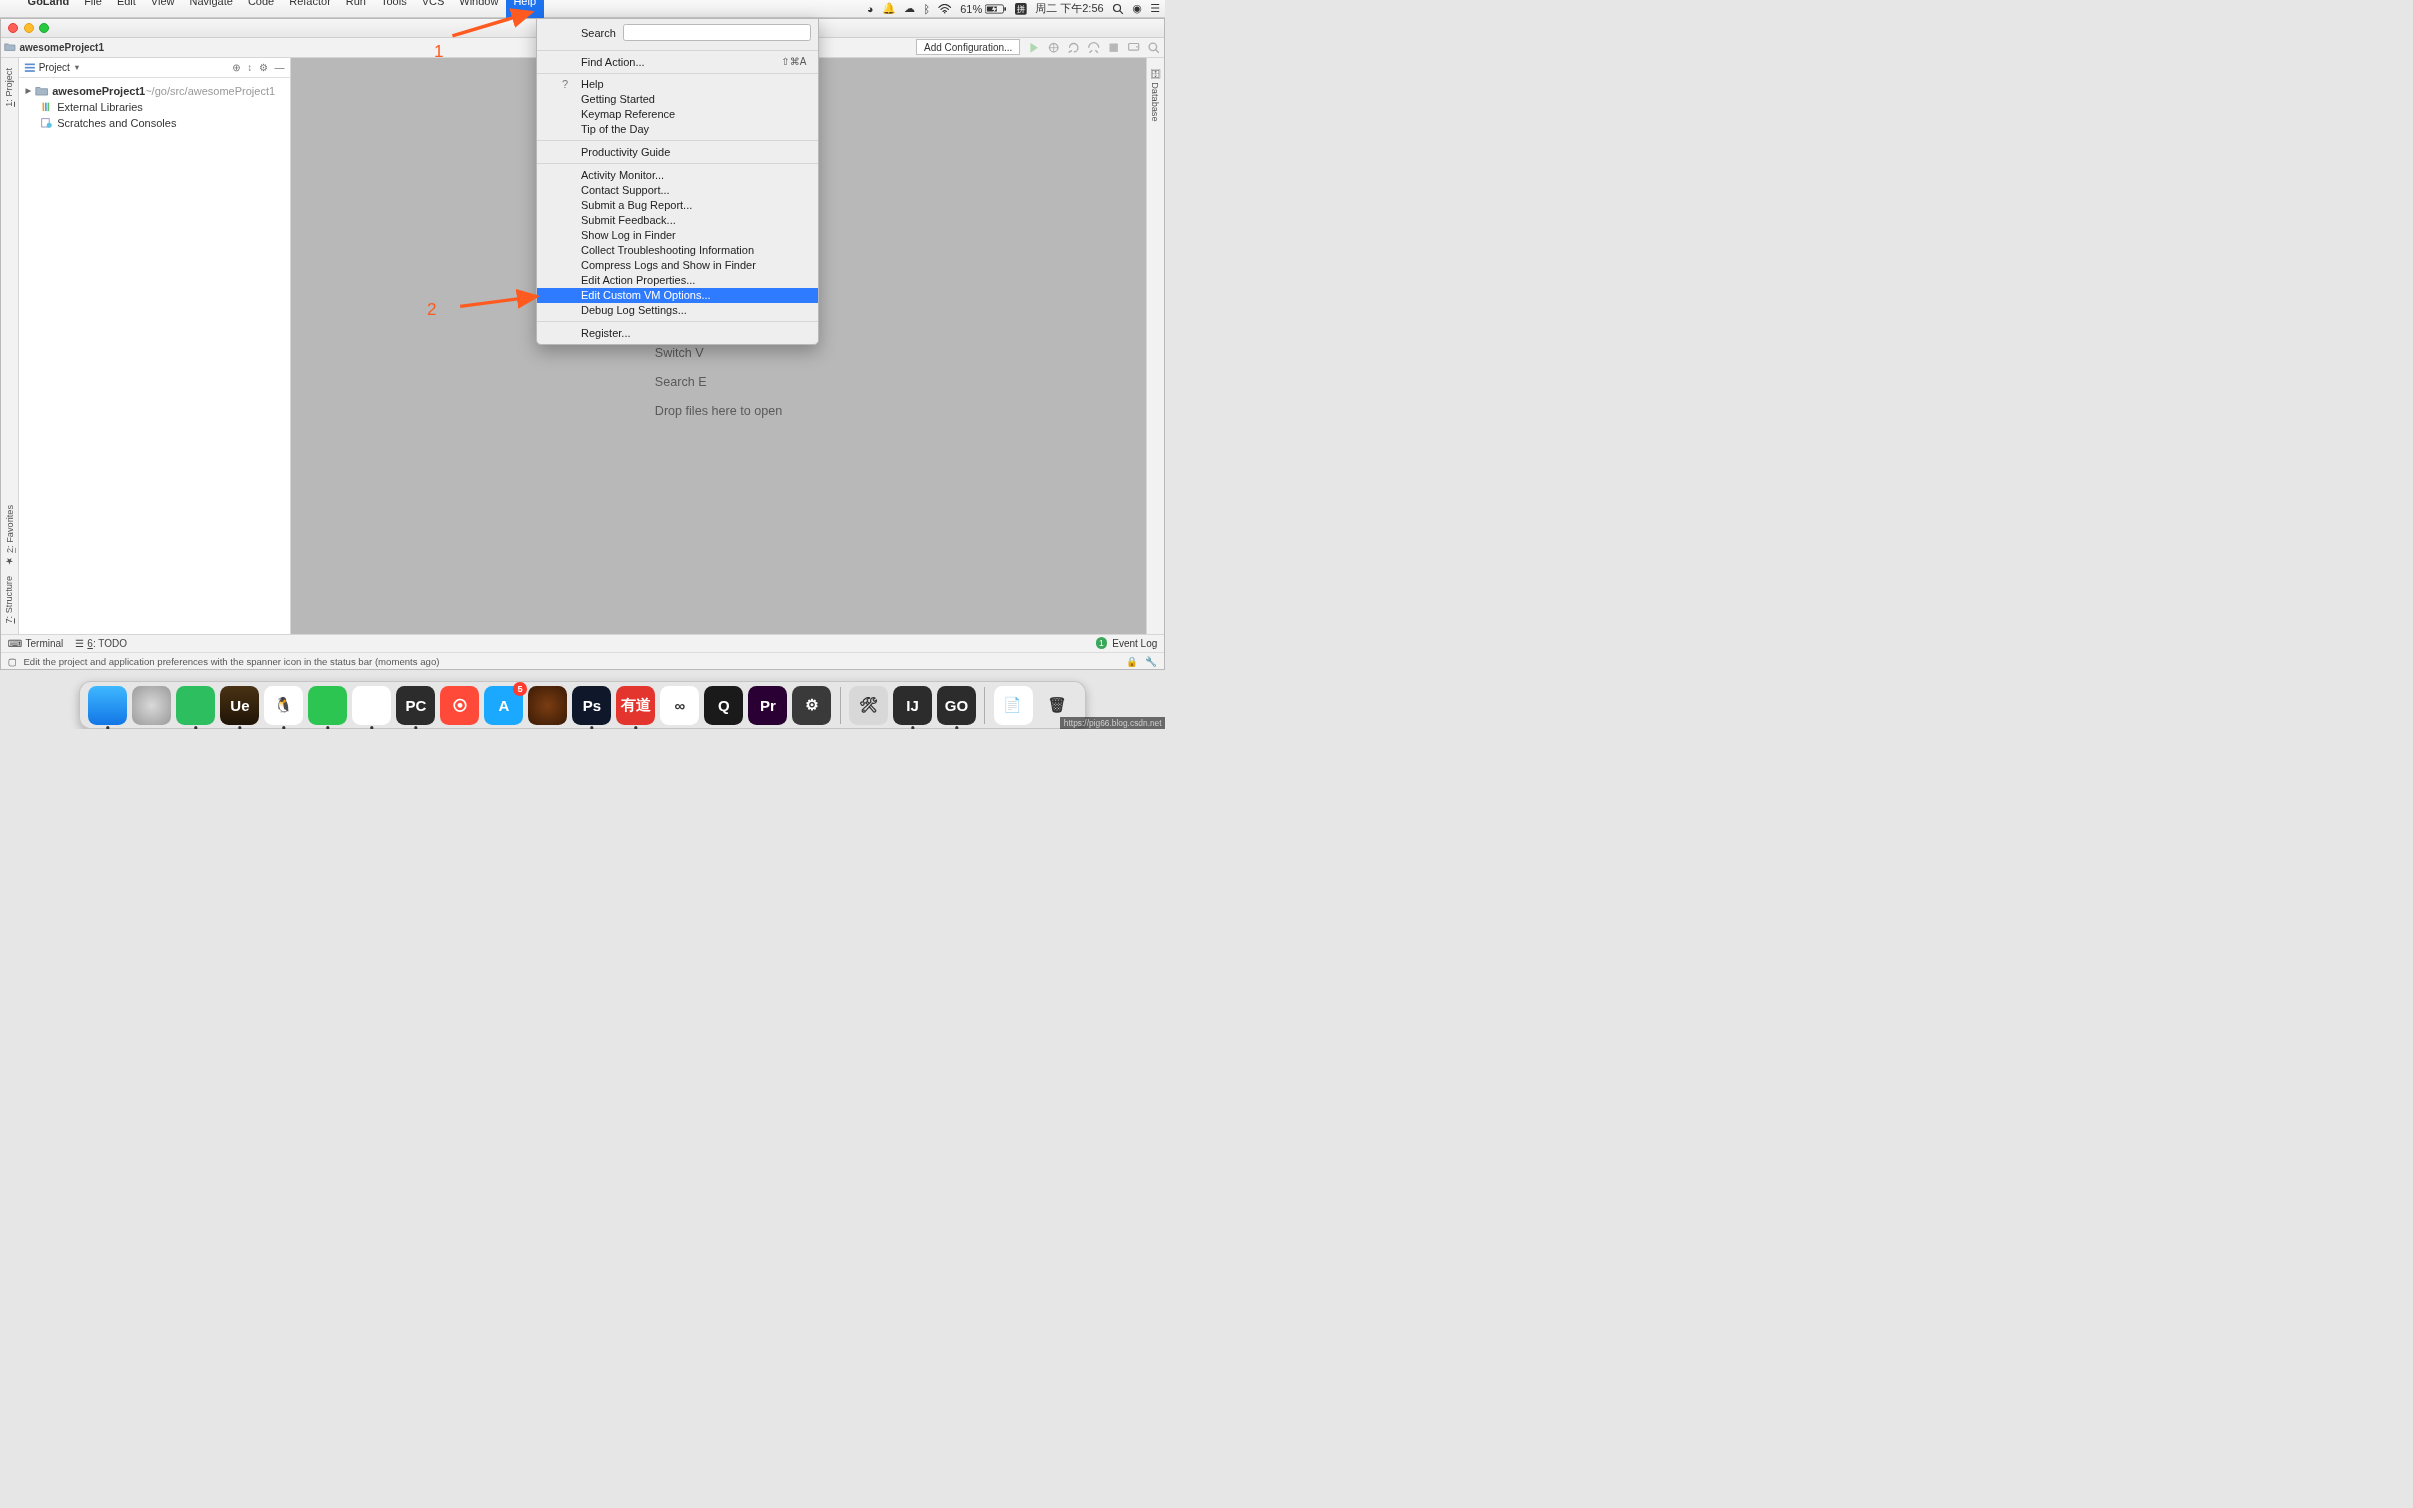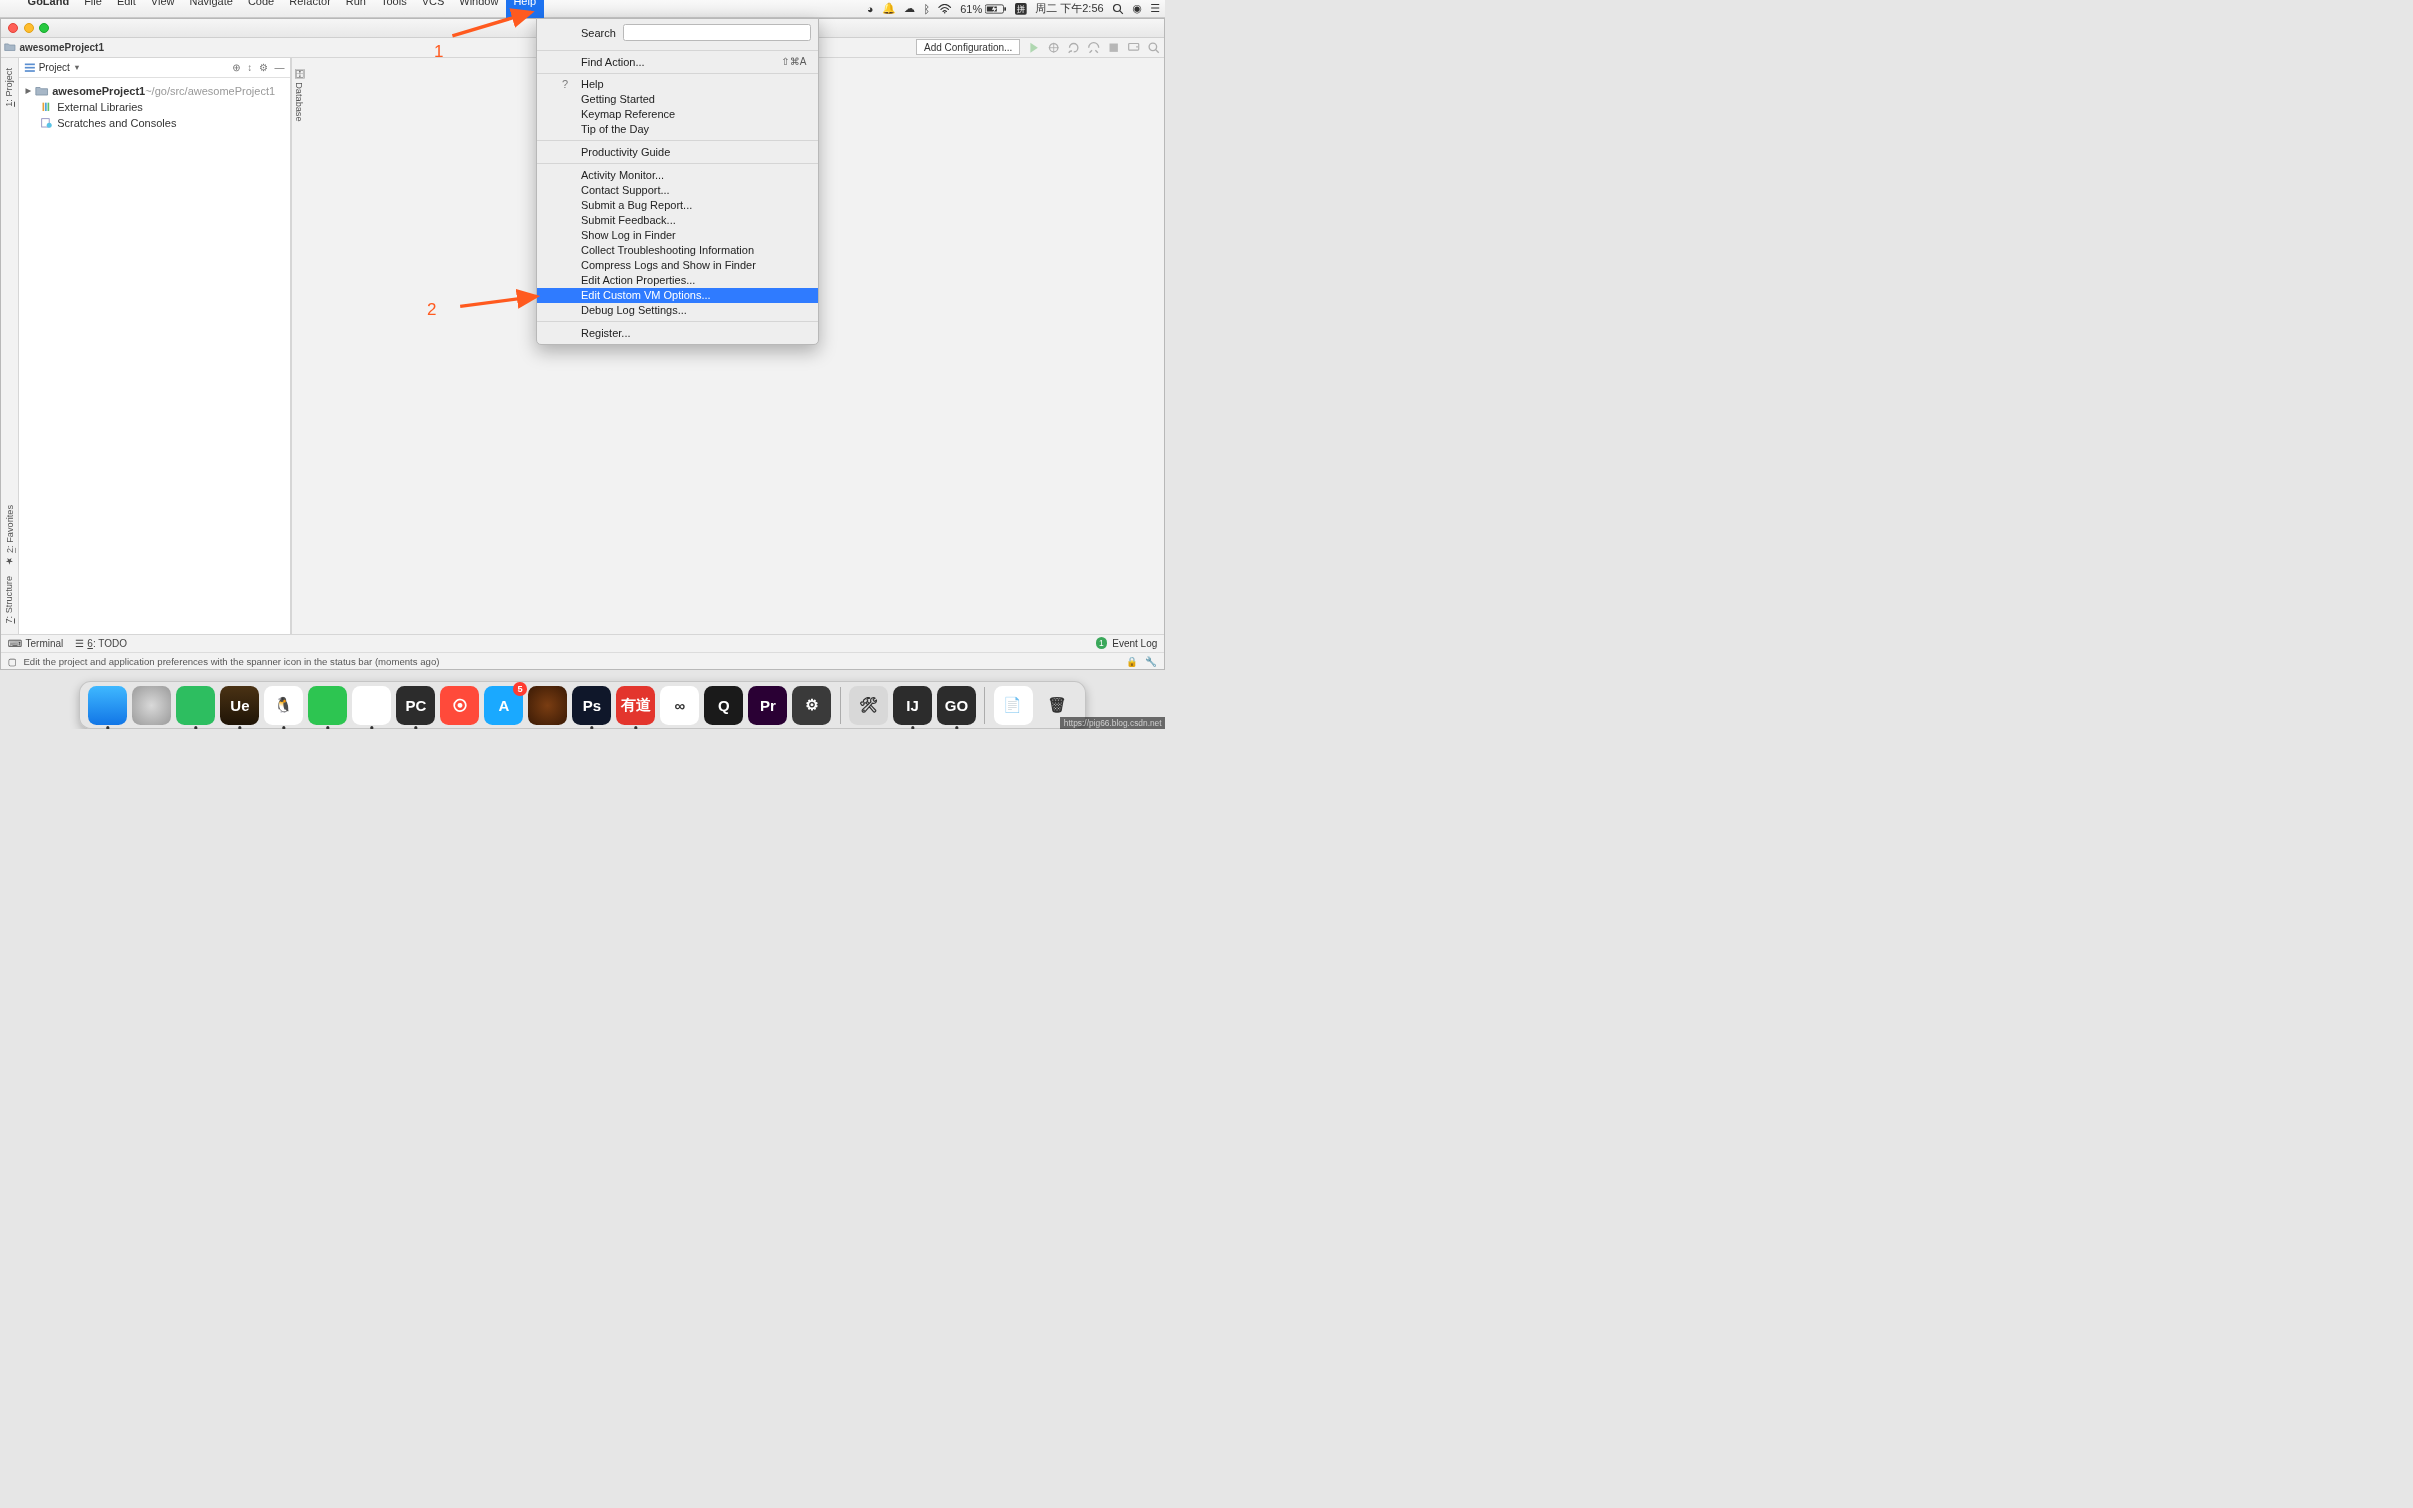--- a/index.html
+++ b/index.html
@@ -248,20 +248,30 @@
               <svg width="13.4" height="11.7" viewBox="0 0 16 14">
                 <rect x="2" y="2" width="9" height="10" fill="#fff" stroke="#88b"></rect>
                 <circle cx="11" cy="10" r="3" fill="#59c3e6"></circle>
               </svg>
             </span>
           <span class="txt">Scratches and Consoles</span>
         </div>
       </div>
     </div>
 
+    <div class="editor">
+      <div class="welcome">
+        <div class="wline">Go to Ty</div>
+        <div class="wline">Go to Fil</div>
+        <div class="wline">Recent F</div>
+        <div class="wline">Switch V</div>
+        <div class="wline">Search E</div>
+        <div class="wline">Drop files here to open</div>
+      </div>
+    </div>
 
     <div class="right-gutter">
       <div class="gutter-tab db">🗄 <span>Database</span></div>
     </div>
   </div>
 
   <div class="bottom-tools">
     <div class="bt">
         <span>⌨</span>
         <span>Terminal</span>

